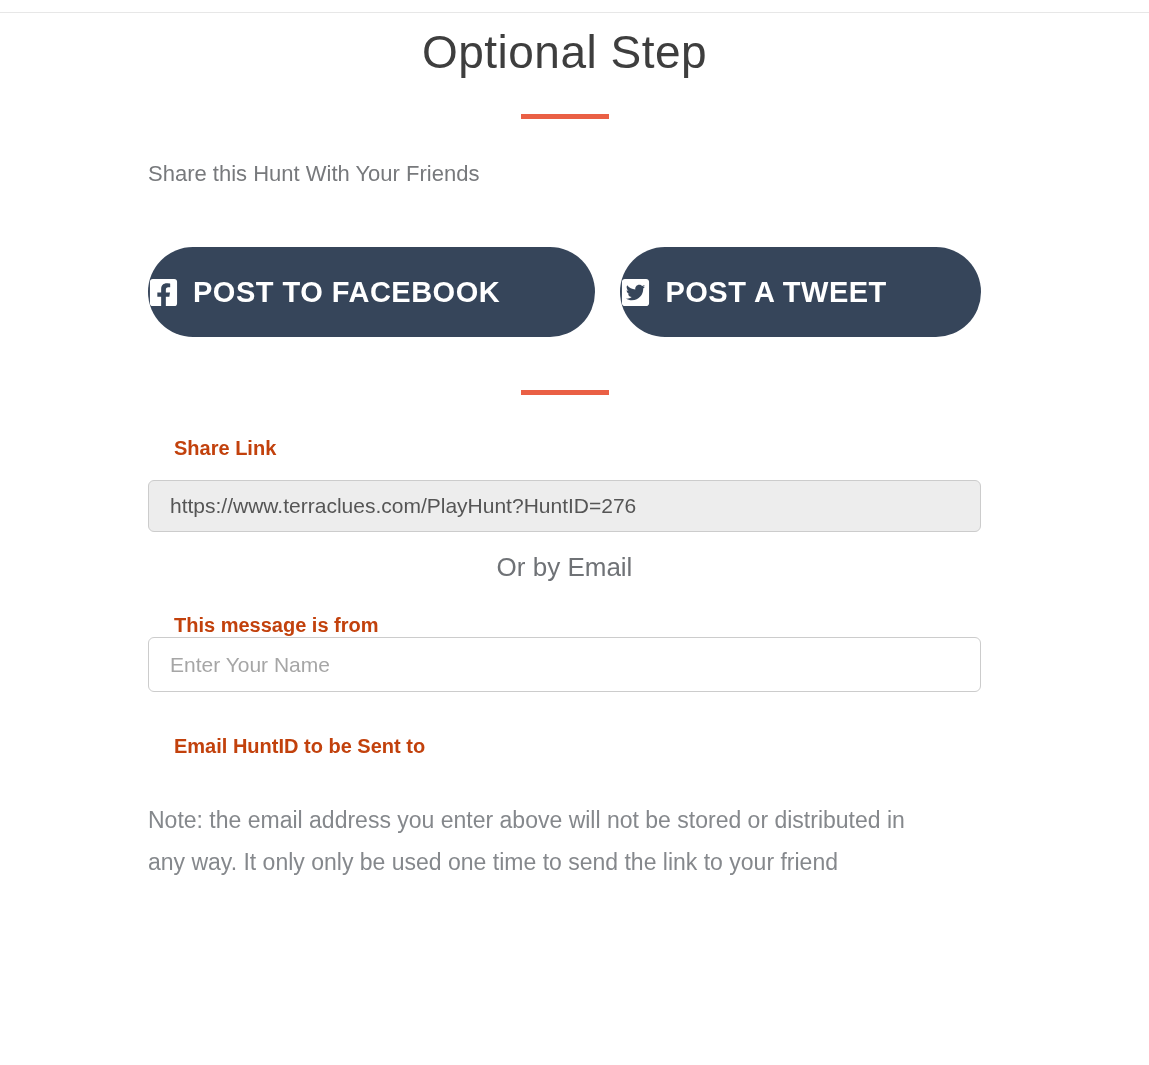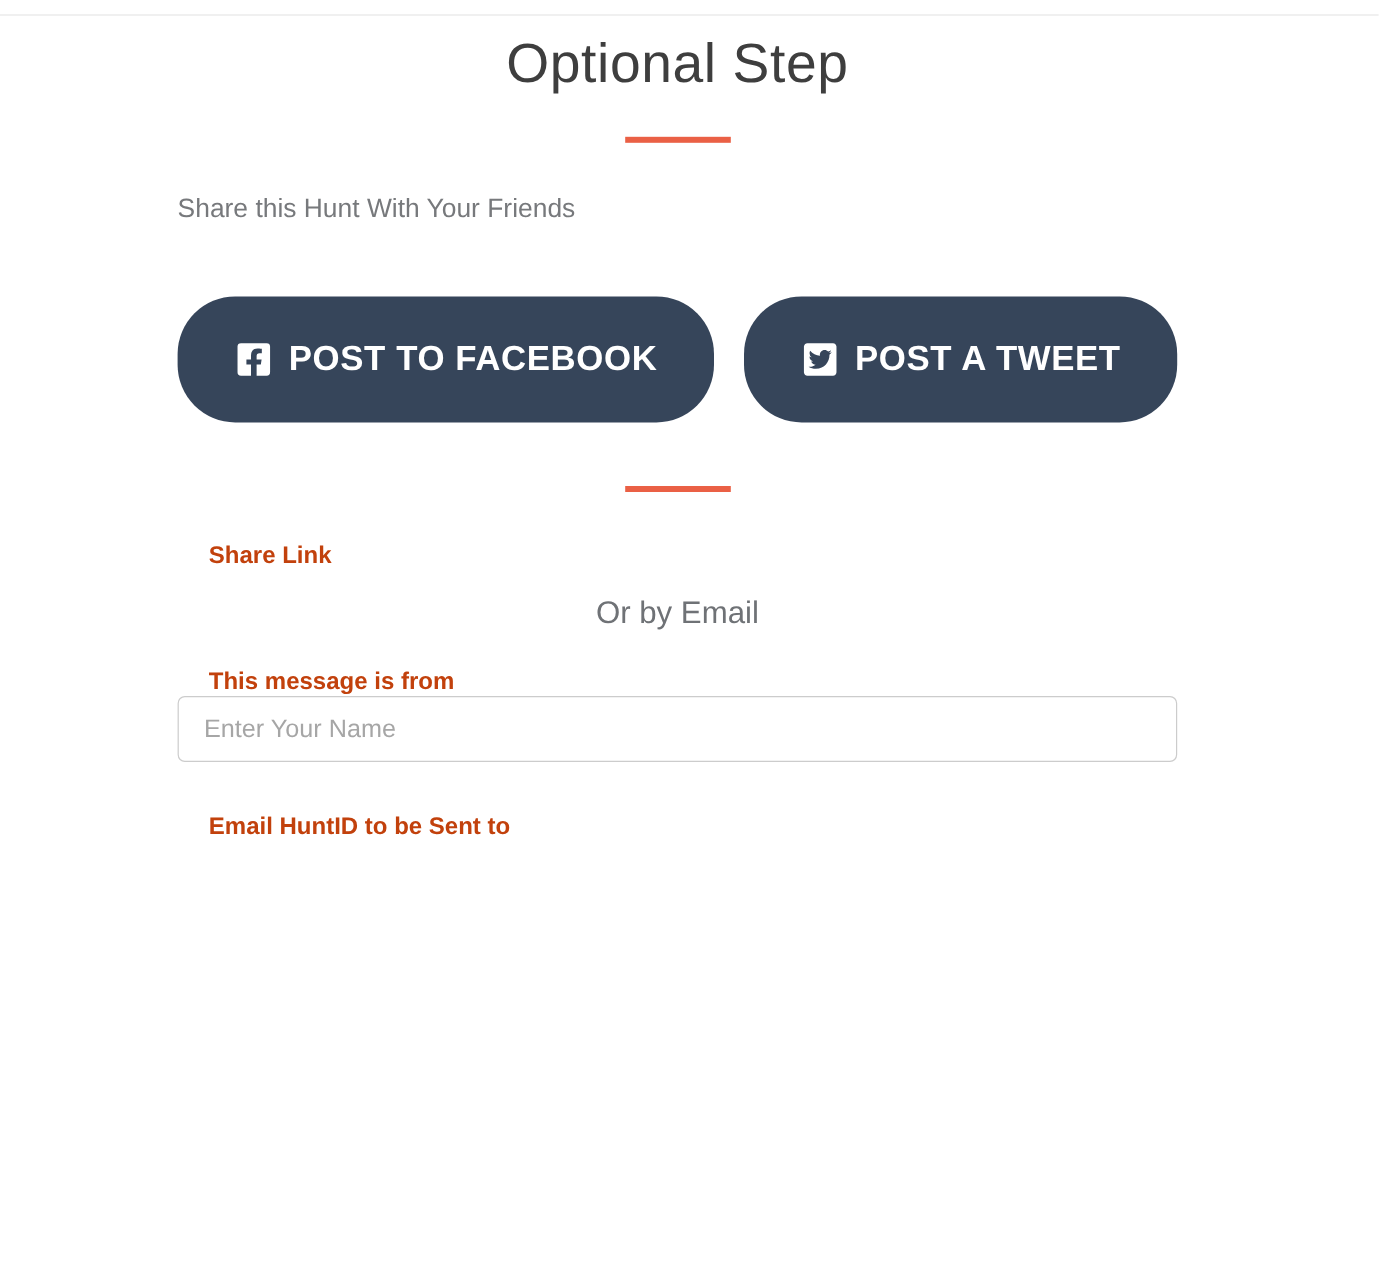--- a/index.html
+++ b/index.html
@@ -36,32 +36,31 @@
     margin-top: 42px;
     font-size: 22px;
     color: #77797c;
   }
   .button-row {
     margin-top: 60px;
     display: flex;
     gap: 25px;
   }
   .pill-btn {
-    height: 105px;
+    height: 90px;
     border: none;
     border-radius: 48px;
     background: #36455a;
     color: #ffffff;
     font-family: "Liberation Sans", sans-serif;
     font-weight: 700;
     font-size: 29px;
     letter-spacing: 0.5px;
     display: flex;
     align-items: center;
-    justify-content: center;
     cursor: pointer;
   }
   .pill-btn .btn-icon {
     display: inline-flex;
     margin-right: 14px;
   }
   .btn-facebook { width: 448px; }
   .btn-tweet { width: 361px; }
   .hr-orange.second { margin-top: 53px; }
   .form-label {
@@ -130,22 +129,24 @@
           <path fill="#ffffff" d="M400 32H48C21.5 32 0 53.5 0 80v352c0 26.5 21.5 48 48 48h352c26.5 0 48-21.5 48-48V80c0-26.5-21.5-48-48-48zm-48.9 158.8c.2 2.8.2 5.7.2 8.5 0 86.7-66 186.6-186.6 186.6-37.2 0-71.7-10.8-100.7-29.4 5.3.6 10.4.8 15.8.8 30.7 0 58.9-10.4 81.4-28-28.8-.6-53-19.5-61.3-45.5 10.1 1.5 19.2 1.5 29.6-1.2-30-6.1-52.5-32.5-52.5-64.4v-.8c8.7 4.9 18.9 7.9 29.6 8.3a65.447 65.447 0 0 1-29.2-54.6c0-12.2 3.2-23.4 8.9-33.1 32.3 39.8 80.8 65.8 135.2 68.6-9.3-44.5 24-80.6 64-80.6 18.9 0 35.9 7.9 47.9 20.7 14.8-2.8 29-8.3 41.6-15.8-4.9 15.2-15.2 28-28.8 36.1 13.2-1.4 26-5.1 37.8-10.2-8.9 13.1-20.1 24.7-32.9 34z"></path>
         </svg>
       </span>
       <span>POST A TWEET</span>
     </button>
   </div>
 
   <div class="hr-orange second"></div>
 
   <div class="form-label">Share Link</div>
+  <input class="text-input readonly" type="text" readonly="" value="https://www.terraclues.com/PlayHunt?HuntID=276" style="">
 
   <div class="or-by-email">Or by Email</div>
 
   <div class="form-label label-tight">This message is from</div>
   <input class="text-input input-tall" type="text" placeholder="Enter Your Name" style="">
 
   <div class="form-label label-mid">Email HuntID to be Sent to</div>
 
+  <p class="note-text">Note: the email address you enter above will not be stored or distributed in any way. It only only be used one time to send the link to your friend</p>
 
 </div>
 
 </body></html>

